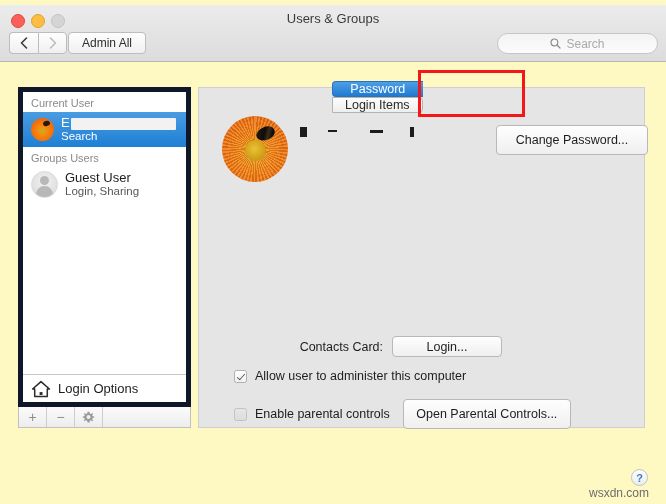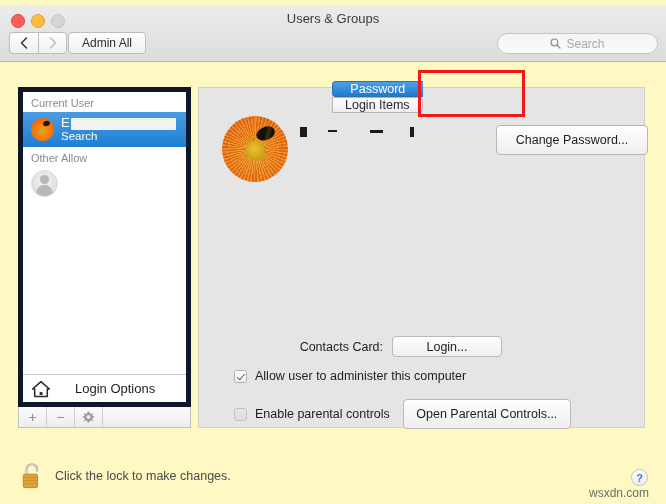--- a/index.html
+++ b/index.html
@@ -213,21 +213,21 @@
     display: flex;
     align-items: center;
     border-top: 1px solid #c8c8c8;
     background: #ffffff;
     box-sizing: border-box;
     padding-left: 8px;
   }
   #login-options-label {
     font-size: 13px;
     color: #1d1d1d;
-    margin-left: 24px;
+    margin-left: 7px;
   }
 
   #sidebar-toolbar {
     position: absolute;
     left: 18px; top: 407px;
     width: 173px; height: 21px;
     display: flex;
     border: 1px solid #c0c0c0;
     border-top: none;
     background: linear-gradient(to bottom, #fbfbfb, #ededed);
@@ -544,24 +544,28 @@
     <div class="group-header">Current User</div>
 
     <div class="user-row selected">
       <div class="avatar-flower"></div>
       <div class="user-text">
         <div class="user-name"><span>E</span><span class="redacted-name"></span></div>
         <div class="user-sub">Search</div>
       </div>
     </div>
 
-    <div class="group-header">Other Allow</div>
+    <div class="group-header">Groups Users</div>
 
     <div class="user-row">
       <div class="avatar-guest"></div>
+      <div class="user-text">
+        <div class="user-name">Guest User</div>
+        <div class="user-sub">Login, Sharing</div>
+      </div>
     </div>
 
     <div id="login-options-row">
       <svg width="20" height="18" viewBox="0 0 20 18">
         <path d="M10 1.6 L18.4 9 L16.3 9 L16.3 16.4 L3.7 16.4 L3.7 9 L1.6 9 Z" fill="none" stroke="#2b2b2b" stroke-width="1.5" stroke-linejoin="round"></path>
         <rect x="8.6" y="12.1" width="2.9" height="2.9" fill="#2b2b2b"></rect>
       </svg>
       <span id="login-options-label">Login Options</span>
     </div>
   </div>
@@ -611,31 +615,17 @@
     <div class="checkbox on"></div>
     <div class="check-label">Allow user to administer this computer</div>
   </div>
 
   <div class="checkbox-row" id="parental-row">
     <div class="checkbox off"></div>
     <div class="check-label">Enable parental controls</div>
     <div id="open-parental-btn">Open Parental Controls...</div>
   </div>
 
-  <div id="lock-area">
-    <div id="lock-icon">
-      <svg width="24" height="28" viewBox="0 0 24 28">
-        <path d="M6.5 12 L6.5 7.6 A5.3 5.3 0 0 1 17.1 7.6 L17.1 9.6" fill="none" stroke="#a8a8a8" stroke-width="2.1"></path>
-        <path d="M6.5 12 L6.5 7.6 A5.3 5.3 0 0 1 17.1 7.6 L17.1 9.6" fill="none" stroke="#d8d8d8" stroke-width="0.9"></path>
-        <rect x="3.3" y="12.2" width="14.2" height="13.4" rx="1.6" fill="#e2a23a"></rect>
-        <rect x="3.3" y="12.2" width="14.2" height="13.4" rx="1.6" fill="none" stroke="#b9801f" stroke-width="0.9"></rect>
-        <line x1="3.6" y1="15.6" x2="17.2" y2="15.6" stroke="#c98e26" stroke-width="0.8"></line>
-        <line x1="3.6" y1="18.6" x2="17.2" y2="18.6" stroke="#c98e26" stroke-width="0.8"></line>
-        <line x1="3.6" y1="21.6" x2="17.2" y2="21.6" stroke="#c98e26" stroke-width="0.8"></line>
-      </svg>
-    </div>
-    <div id="lock-text">Click the lock to make changes.</div>
-  </div>
 
   <div id="help-btn">?</div>
   <div id="watermark">wsxdn.com</div>
 
 </div>
 
 </body></html>

